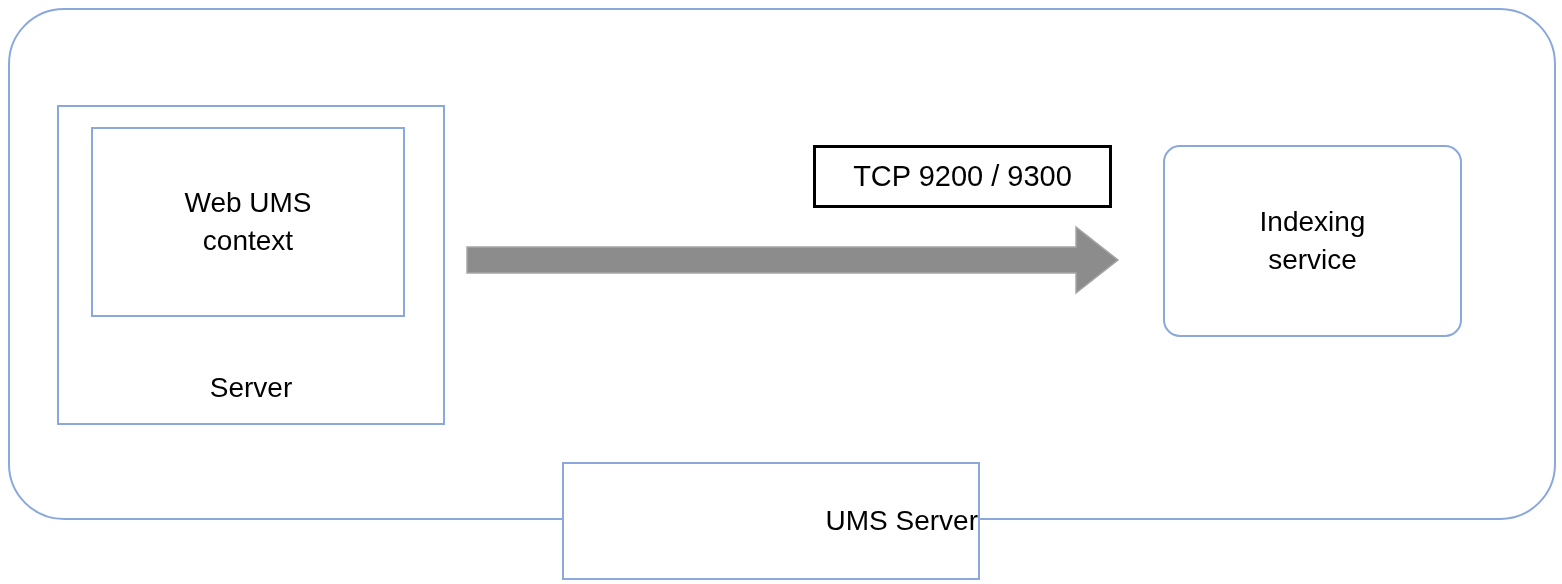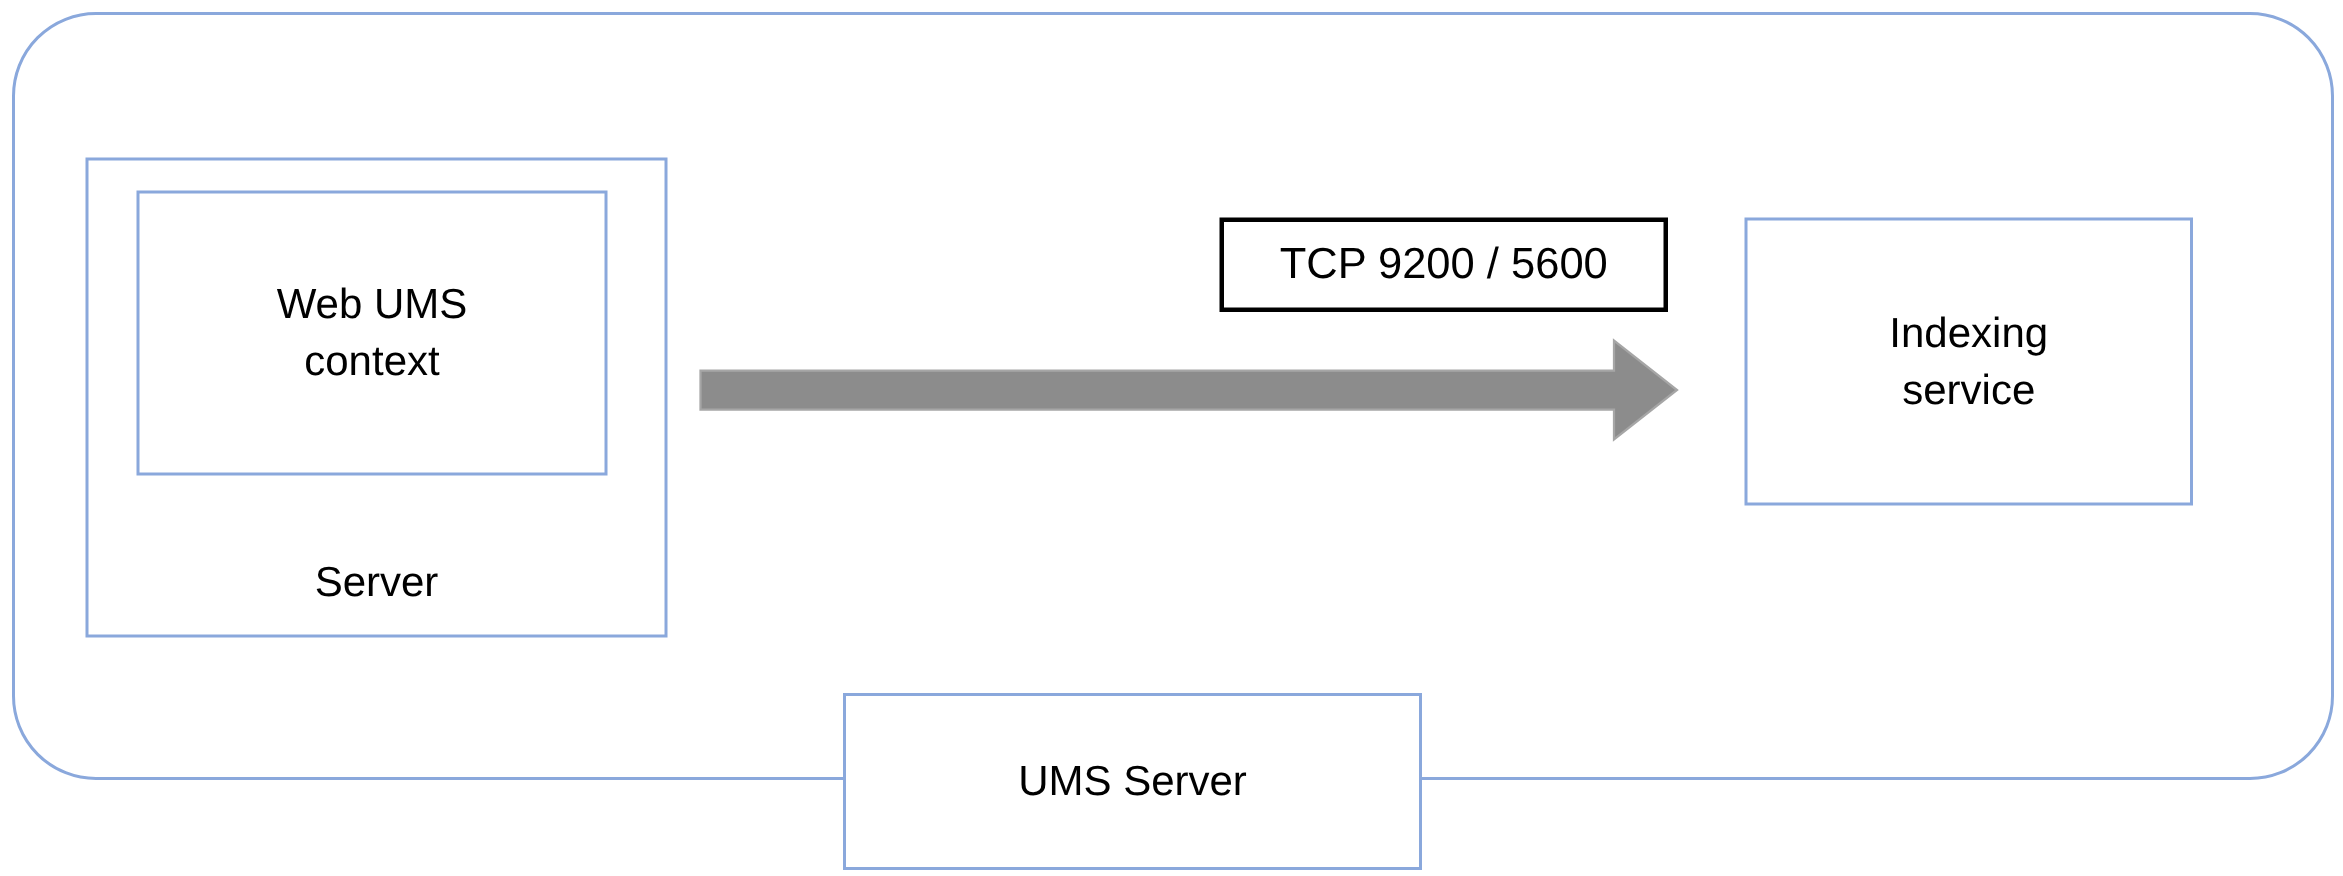--- a/index.html
+++ b/index.html
@@ -63,26 +63,27 @@
     white-space: pre-line;
   }
   .tomcat-label {
     position: absolute;
     left: 0; right: 0;
     bottom: 16px;
     text-align: center;
   }
   .node-indexing-service {
     left: 1163px; top: 145px;
-    width: 299px; height: 192px;
+    width: 299px; height: 192px; border-radius: 17px;
   }
   .node-ums-server {
     left: 562px; top: 462px;
-    width: 386px; height: 118px;
+    width: 418px; height: 118px;
     z-index: 3;
+    justify-content: flex-end;
   }
   .edge-label {
     position: absolute;
     left: 813px; top: 145px;
     width: 299px; height: 63px;
     border: 3px solid var(--edge-label-border);
     background: var(--background);
     display: flex;
     align-items: center;
     justify-content: center;
@@ -115,21 +116,21 @@
 context</span>
     </div>
     <div class="tomcat-label">Server</div>
   </div>
 
   <svg class="arrow-layer" viewBox="0 0 1562 584" xmlns="http://www.w3.org/2000/svg">
     <polygon points="467,247 1076,247 1076,227 1118,260 1076,293 1076,273 467,273"></polygon>
   </svg>
 
   <div class="edge-label">
-    <span>TCP 9200 / 5600</span>
+    <span>TCP 9200 / 9300</span>
   </div>
 
   <div class="node node-indexing-service">
     <span>Indexing
 service</span>
   </div>
 
   <div class="node node-ums-server">
     <span>UMS Server</span>
   </div>

